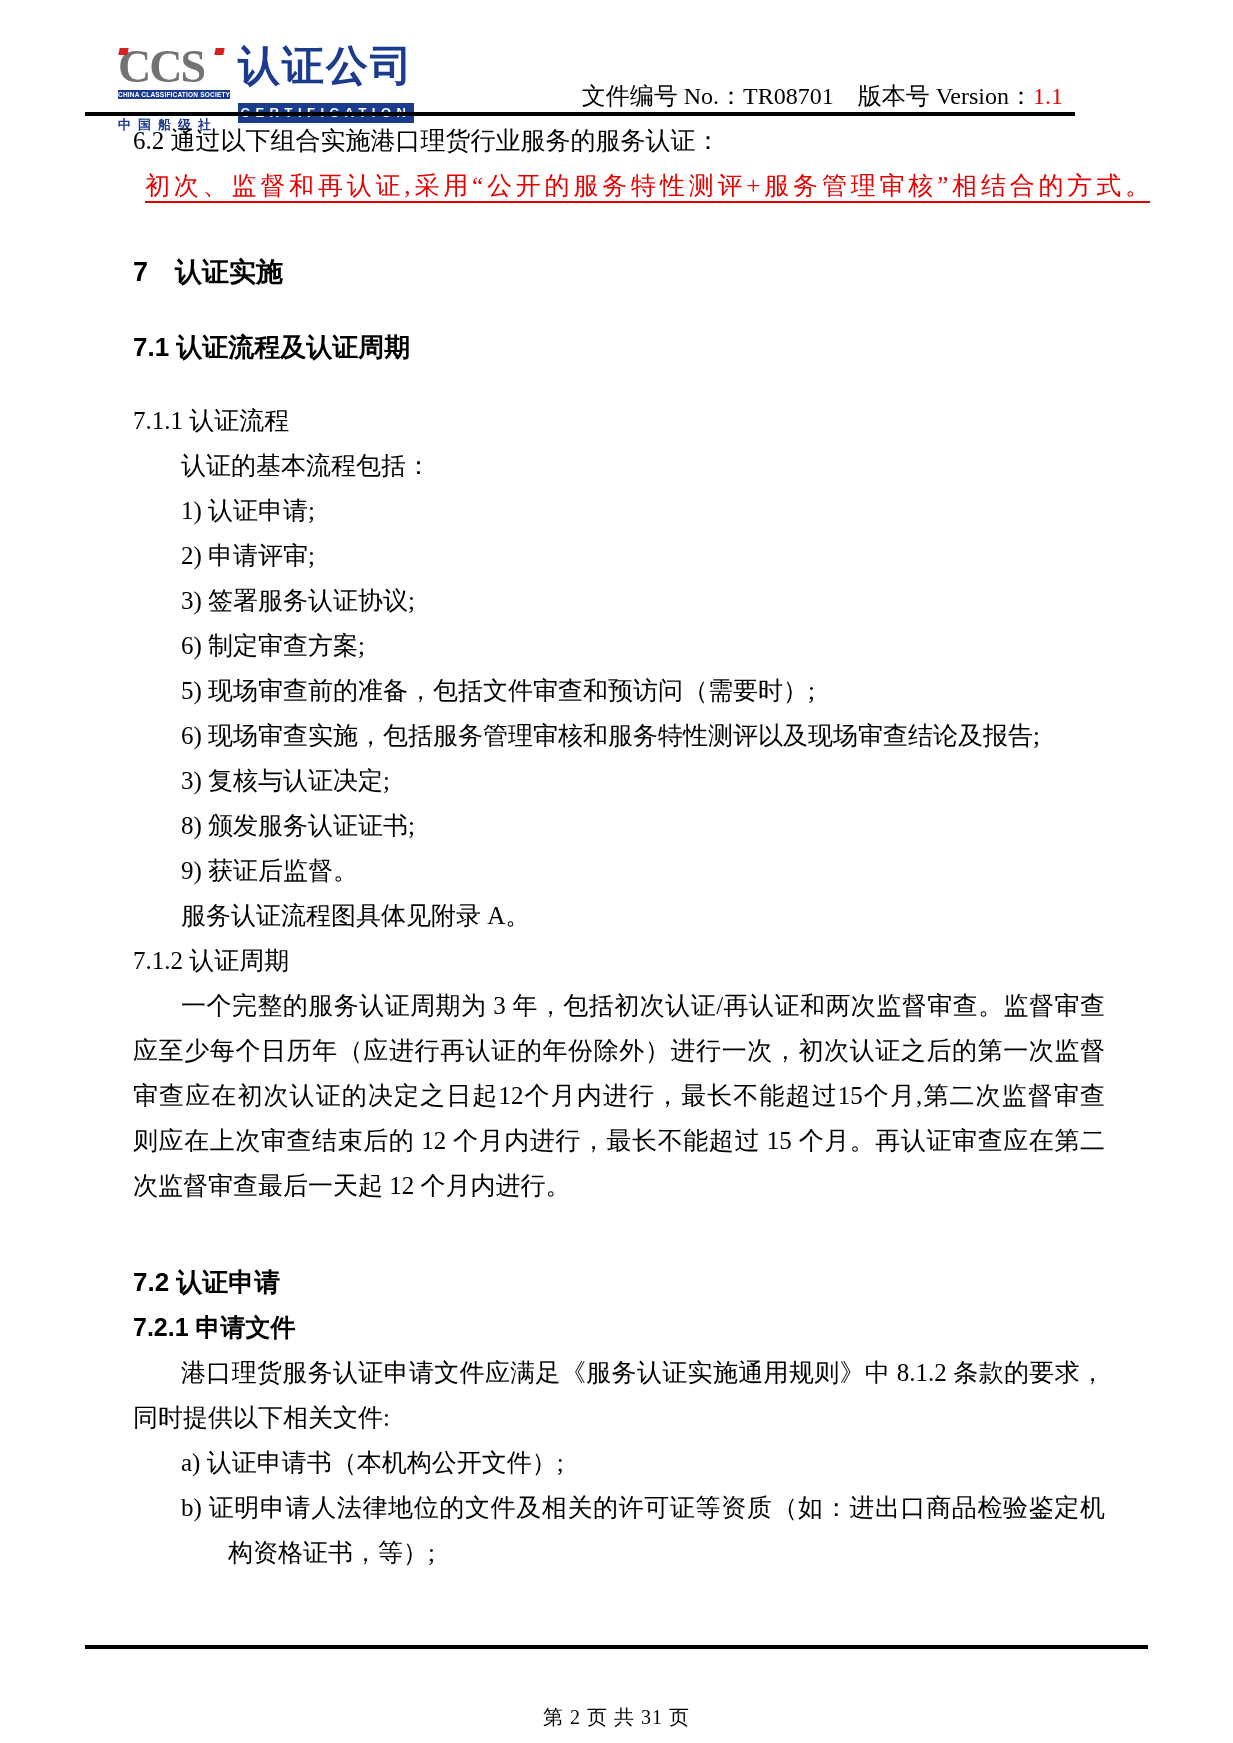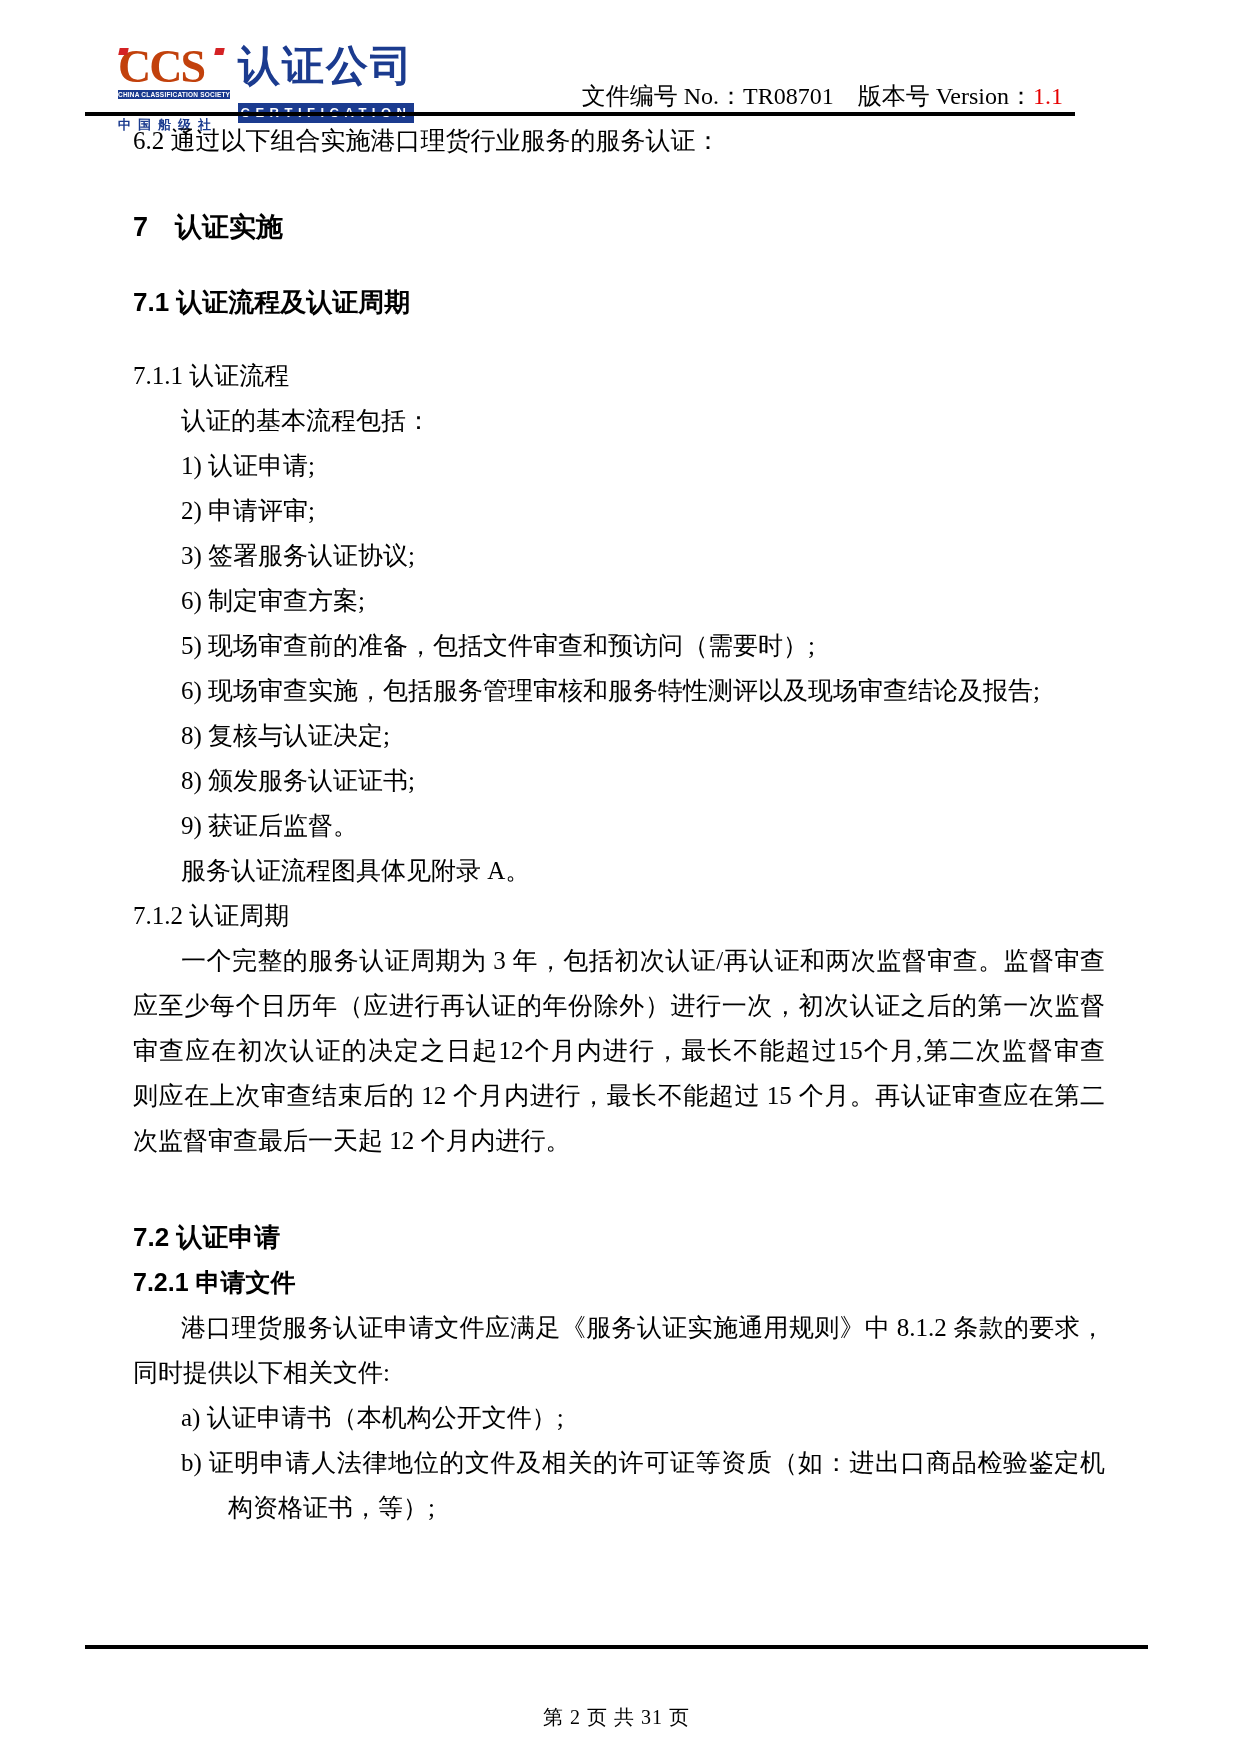--- a/index.html
+++ b/index.html
@@ -13,21 +13,21 @@
     color:#000;
     overflow:hidden;
   }
 
   
   .logo { position:absolute; left:118px; top:45px; display:flex; align-items:flex-start; }
   .logo-left { width:112px; position:relative; }
   .ccs {
     font-family:"Liberation Serif",serif;
     font-weight:bold; font-size:46px; line-height:44px;
-    color:#c2410c; letter-spacing:-2px; position:relative;
+    color:#737373; letter-spacing:-2px; position:relative;
   }
   .ccs-accent { position:absolute; background:#d42224; }
   .ccs-accent.a1 { left:1px; top:3px; width:9px; height:7px; transform:skewX(-12deg); }
   .ccs-accent.a2 { right:6px; top:3px; width:9px; height:7px; transform:skewX(-12deg); }
   .soc-bar {
     background:#1b3b8f; color:#fff;
     font-family:"Liberation Sans",sans-serif;
     font-size:6.5px; font-weight:bold; letter-spacing:.2px;
     text-align:center; padding:1px 0; margin-top:1px; white-space:nowrap;
   }
@@ -102,36 +102,37 @@
   </div>
 
   <div class="docmeta"><span>文件编号 No.：</span><span>TR08701</span><span>　</span><span>版本号 Version：</span><span class="red">1.1</span></div>
 
   <div class="header-rule"></div>
 
   <div class="content">
 
     <div class="ln">6.2 通过以下组合实施港口理货行业服务的服务认证：</div>
 
+    <div class="ln just red-line">初次、监督和再认证,采用“公开的服务特性测评+服务管理审核”相结合的方式。</div>
 
     <div class="ln b h-major mt-h7">7　认证实施</div>
 
     <div class="ln b h-sub mt-h71">7.1 认证流程及认证周期</div>
 
     <div class="ln mt-h711">7.1.1 认证流程</div>
 
     <div class="ln ind">认证的基本流程包括：</div>
 
     <div class="ln ind">1) 认证申请;</div>
     <div class="ln ind">2) 申请评审;</div>
     <div class="ln ind">3) 签署服务认证协议;</div>
     <div class="ln ind">6) 制定审查方案;</div>
     <div class="ln ind">5) 现场审查前的准备，包括文件审查和预访问（需要时）;</div>
     <div class="ln ind">6) 现场审查实施，包括服务管理审核和服务特性测评以及现场审查结论及报告;</div>
-    <div class="ln ind">8) 复核与认证决定;</div>
+    <div class="ln ind">3) 复核与认证决定;</div>
     <div class="ln ind">8) 颁发服务认证证书;</div>
     <div class="ln ind">9) 获证后监督。</div>
 
     <div class="ln ind">服务认证流程图具体见附录 A。</div>
 
     <div class="ln">7.1.2 认证周期</div>
 
     <div class="ln just ind-first" style="text-indent:48px">一个完整的服务认证周期为 3 年，包括初次认证/再认证和两次监督审查。监督审查</div>
     <div class="ln just">应至少每个日历年（应进行再认证的年份除外）进行一次，初次认证之后的第一次监督</div>
     <div class="ln just">审查应在初次认证的决定之日起12个月内进行，最长不能超过15个月,第二次监督审查</div>

